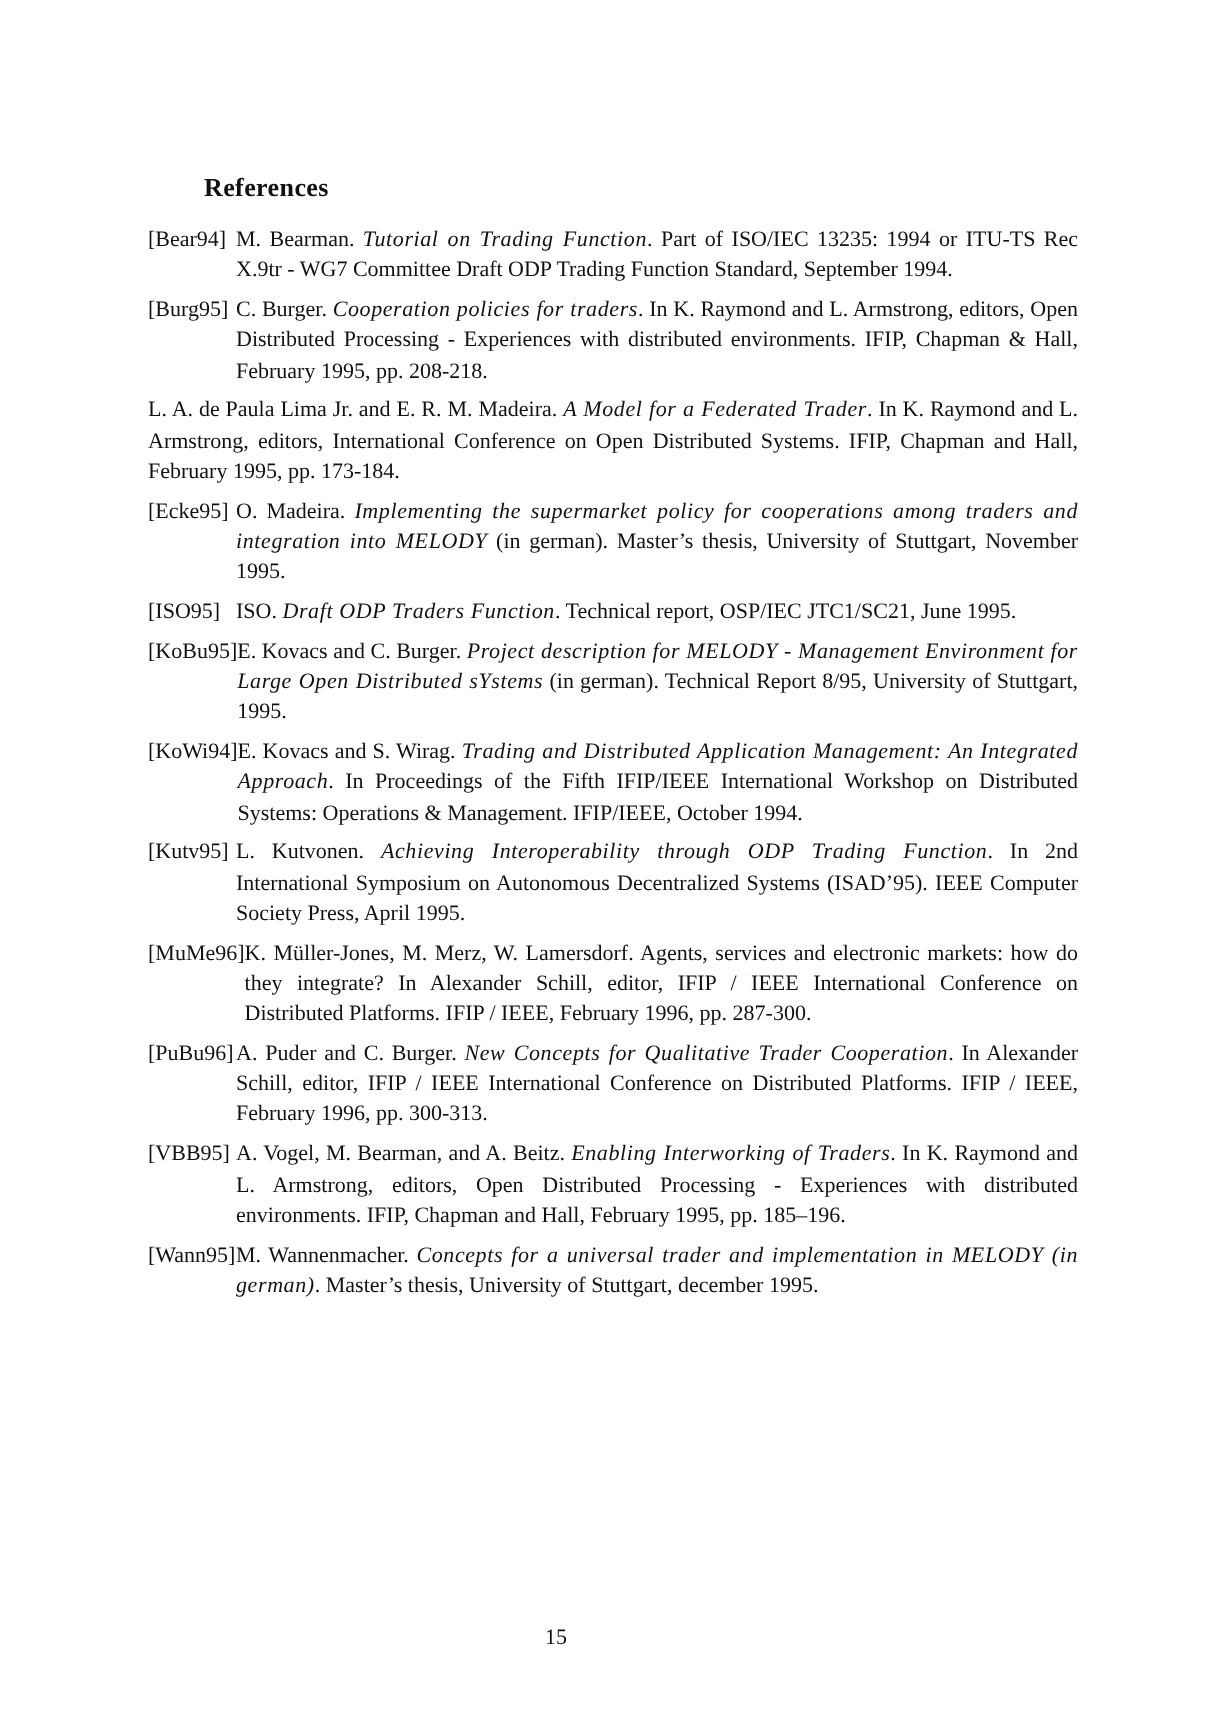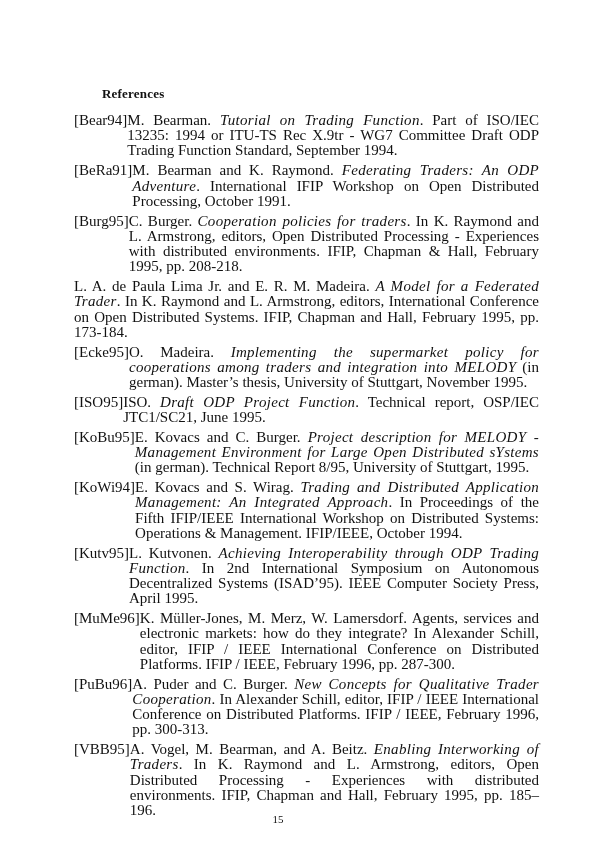--- a/index.html
+++ b/index.html
@@ -1,52 +1,48 @@
 <!DOCTYPE html>
 <html><head>
 <meta charset="utf-8">
 <style>
   html, body { margin: 0; padding: 0; background: #ffffff; }
   body { width: 612px; height: 866px; position: relative; overflow: hidden;
          font-family: "Liberation Serif", "DejaVu Serif", serif; color: #111; }
   .heading { position: absolute; left: 74px; top: 86px; font-size: 13px; font-weight: bold; letter-spacing: 0.2px; margin-left: 28px; }
   .refs { position: absolute; left: 74px; top: 113px; width: 465px; }
-  .ref { display: flex; font-size: 15px; line-height: 15.2px; margin-bottom: 4.7px; }
+  .ref { display: flex; font-size: 11px; line-height: 15.2px; margin-bottom: 4.7px; }
   .ref .label { flex: 0 0 44px; white-space: nowrap; }
   .ref .body { flex: 1; text-align: justify; }
   .ref .body i { letter-spacing: 0.3px; }
   .pagenum { position: absolute; left: 0; width: 556px; top: 813px; text-align: center; font-size: 11px; }
 </style>
 </head>
 <body>
 
 <div class="heading">References</div>
 <div class="refs" id="refs">
     <div class="ref">
       <span class="label">[Bear94]</span>
       <span class="body"><span>M. Bearman. </span><i>Tutorial on Trading Function</i><span>. Part of ISO/IEC 13235: 1994 or ITU-TS Rec X.9tr - WG7 Committee Draft ODP Trading Function Standard, September 1994.</span></span>
     </div>
     <div class="ref">
-      <span class="label">[BeRa91]</span>
-      <span class="body"><span>M. Bearman and K. Raymond. </span><i>Federating Traders: An ODP Adventure</i><span>. International IFIP Workshop on Open Distributed Processing, October 1991.</span></span>
-    </div>
-    <div class="ref">
       <span class="label">[Burg95]</span>
       <span class="body"><span>C. Burger. </span><i>Cooperation policies for traders</i><span>. In K. Raymond and L. Armstrong, editors, Open Distributed Processing - Experiences with distributed environments. IFIP, Chapman &amp; Hall, February 1995, pp. 208-218.</span></span>
     </div>
     <div class="ref">
       <span class="body"><span>L. A. de Paula Lima Jr. and E. R. M. Madeira. </span><i>A Model for a Federated Trader</i><span>. In K. Raymond and L. Armstrong, editors, International Conference on Open Distributed Systems. IFIP, Chapman and Hall, February 1995, pp. 173-184.</span></span>
     </div>
     <div class="ref">
       <span class="label">[Ecke95]</span>
       <span class="body"><span>O. Madeira. </span><i>Implementing the supermarket policy for cooperations among traders and integration into MELODY</i><span> (in german). Master’s thesis, University of Stuttgart, November 1995.</span></span>
     </div>
     <div class="ref">
       <span class="label">[ISO95]</span>
-      <span class="body"><span>ISO. </span><i>Draft ODP Project Function</i><span>. Technical report, OSP/IEC JTC1/SC21, June 1995.</span></span>
+      <span class="body"><span>ISO. </span><i>Draft ODP Traders Function</i><span>. Technical report, OSP/IEC JTC1/SC21, June 1995.</span></span>
     </div>
     <div class="ref">
       <span class="label">[KoBu95]</span>
       <span class="body"><span>E. Kovacs and C. Burger. </span><i>Project description for MELODY - Management Environment for Large Open Distributed sYstems</i><span> (in german). Technical Report 8/95, University of Stuttgart, 1995.</span></span>
     </div>
     <div class="ref">
       <span class="label">[KoWi94]</span>
       <span class="body"><span>E. Kovacs and S. Wirag. </span><i>Trading and Distributed Application Management: An Integrated Approach</i><span>. In Proceedings of the Fifth IFIP/IEEE International Workshop on Distributed Systems: Operations &amp; Management. IFIP/IEEE, October 1994.</span></span>
     </div>
     <div class="ref">
@@ -58,14 +54,18 @@
       <span class="body"><span>K. Müller-Jones, M. Merz, W. Lamersdorf. Agents, services and electronic markets: how do they integrate? In Alexander Schill, editor, IFIP / IEEE International Conference on Distributed Platforms. IFIP / IEEE, February 1996, pp. 287-300.</span></span>
     </div>
     <div class="ref">
       <span class="label">[PuBu96]</span>
       <span class="body"><span>A. Puder and C. Burger. </span><i>New Concepts for Qualitative Trader Cooperation</i><span>. In Alexander Schill, editor, IFIP / IEEE International Conference on Distributed Platforms. IFIP / IEEE, February 1996, pp. 300-313.</span></span>
     </div>
     <div class="ref">
       <span class="label">[VBB95]</span>
       <span class="body"><span>A. Vogel, M. Bearman, and A. Beitz. </span><i>Enabling Interworking of Traders</i><span>. In K. Raymond and L. Armstrong, editors, Open Distributed Processing - Experiences with distributed environments. IFIP, Chapman and Hall, February 1995, pp. 185–196.</span></span>
     </div>
+    <div class="ref">
+      <span class="label">[Wann95]</span>
+      <span class="body"><span>M. Wannenmacher. </span><i>Concepts for a universal trader and implementation in MELODY (in german)</i><span>. Master’s thesis, University of Stuttgart, december 1995.</span></span>
+    </div>
   </div>
 <div class="pagenum">15</div>
 
 </body></html>

